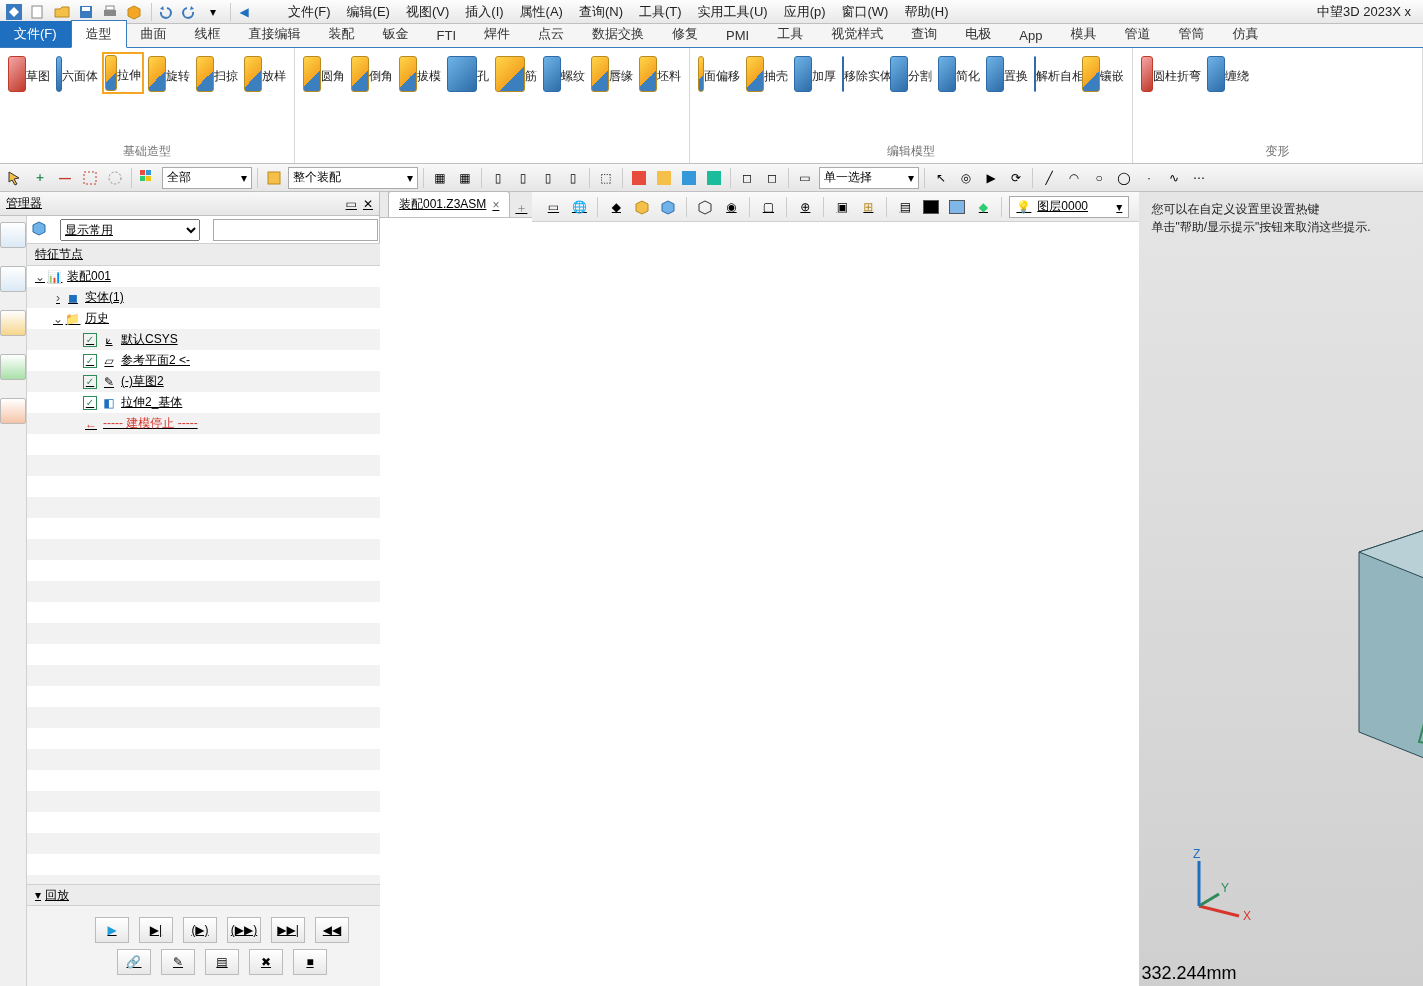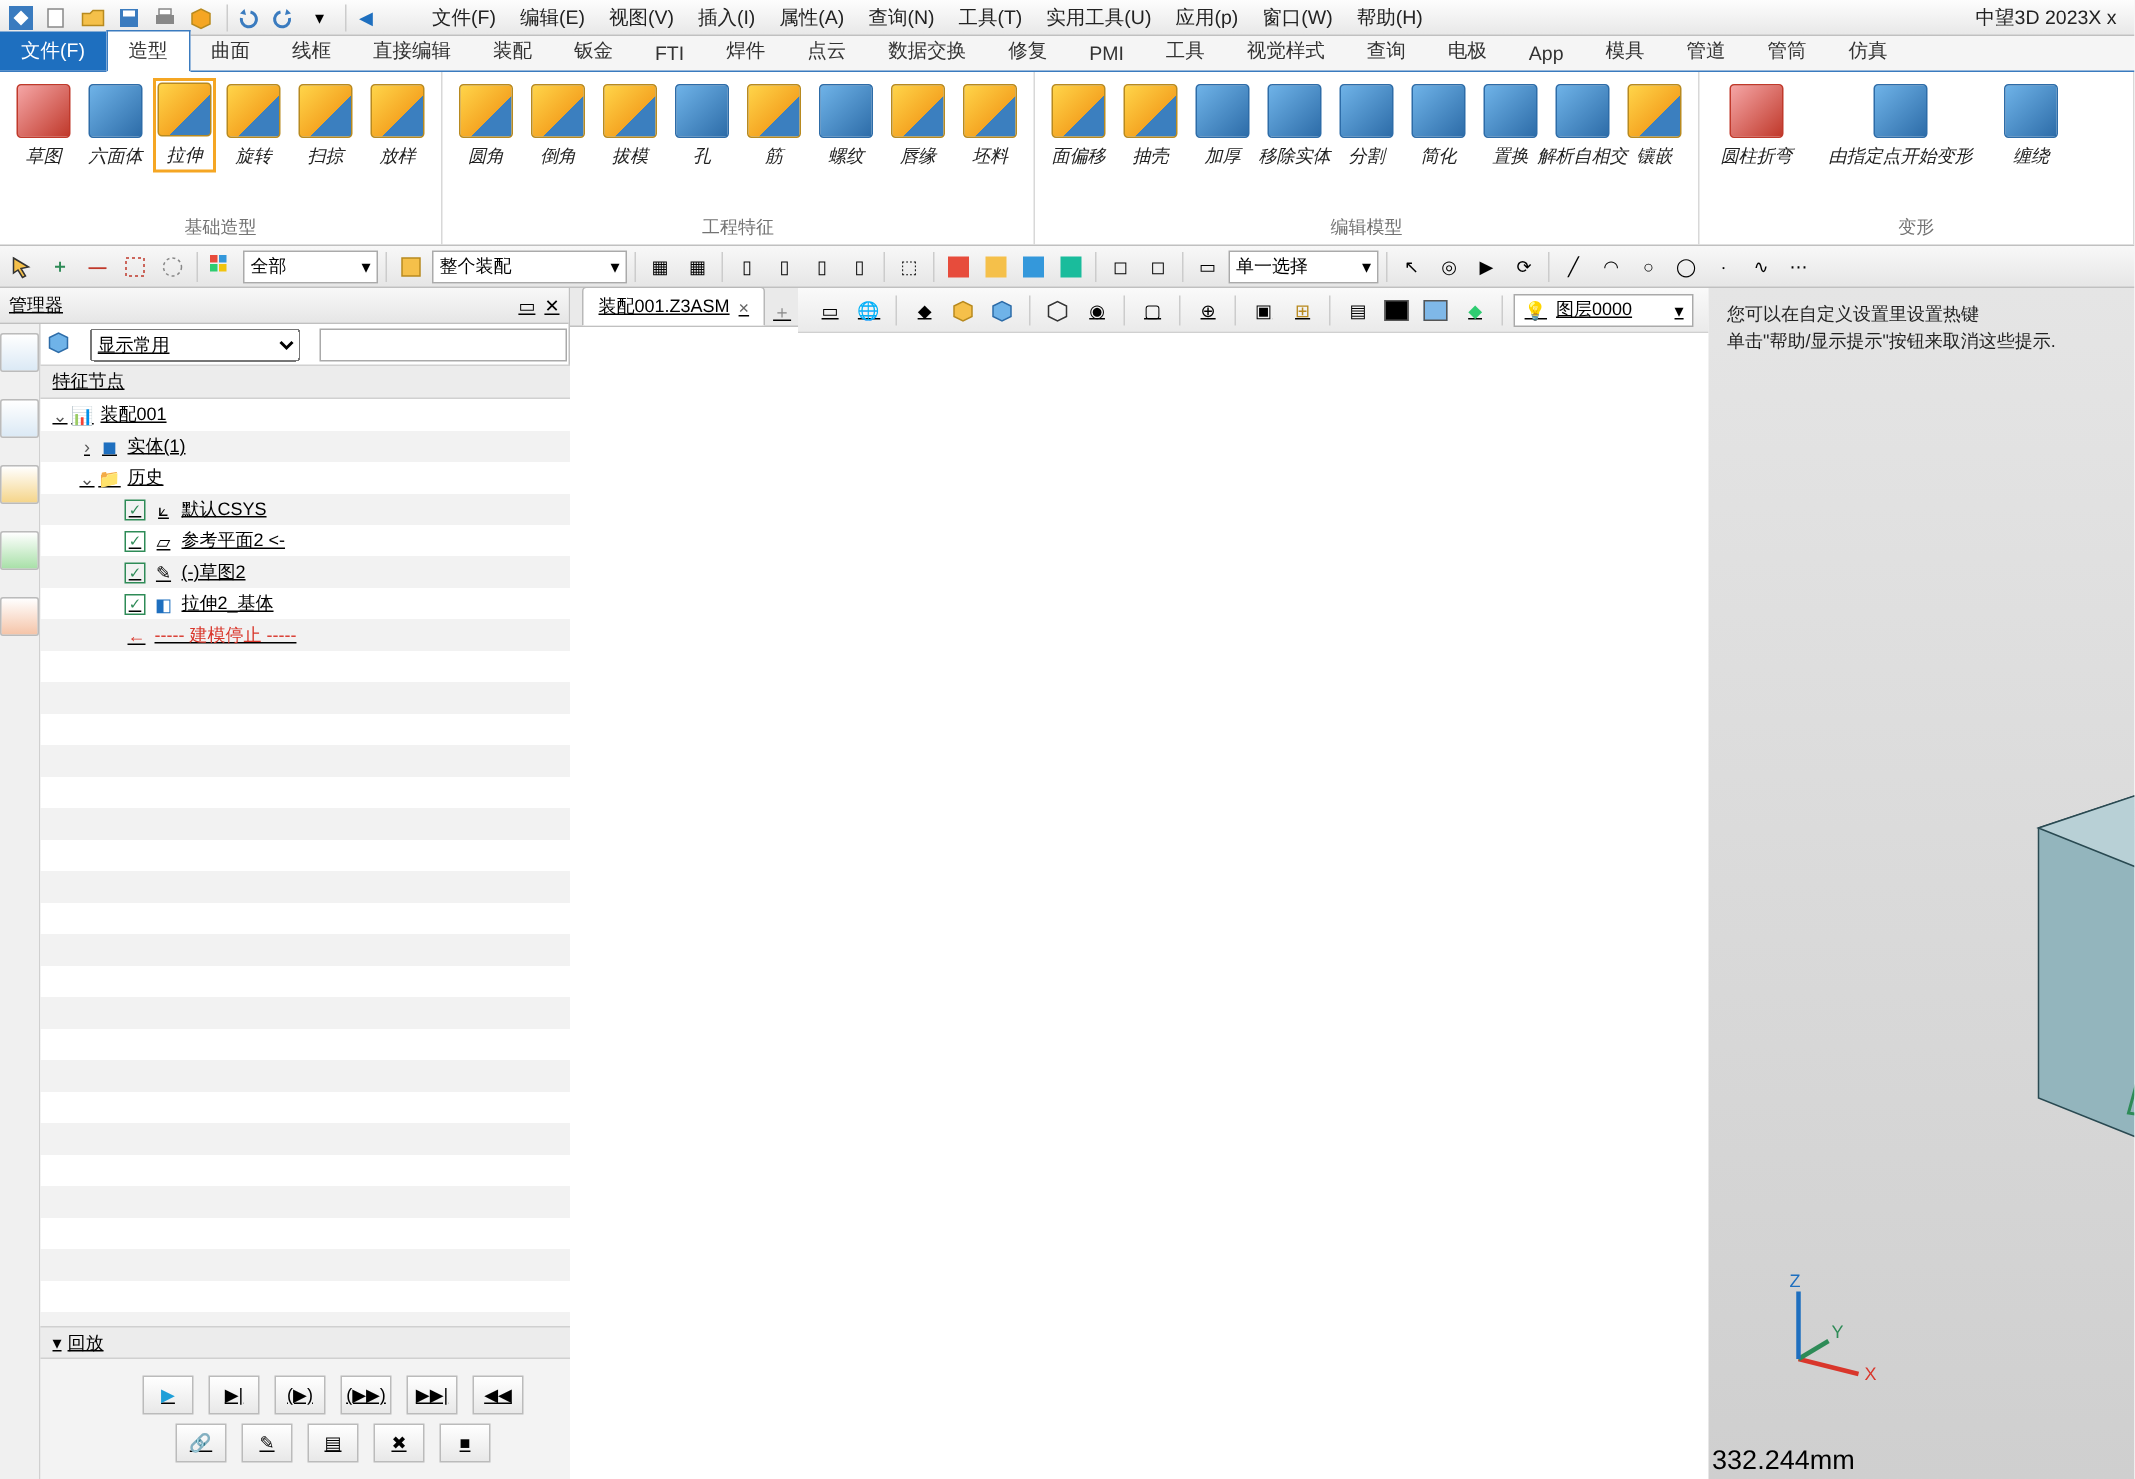--- a/index.html
+++ b/index.html
@@ -17,21 +17,21 @@
 .ribbon-tabs { height: 24px; background: #f5f5f5; display: flex; align-items: flex-end; border-bottom: 1px solid #3a7bbf; }
 .ribbon-tabs .tab { padding: 4px 14px; font-size: 13px; color: #333; cursor: pointer; }
 .ribbon-tabs .tab.file { background: #1e6fbf; color: #fff; }
 .ribbon-tabs .tab.active { background: #fff; border: 1px solid #3a7bbf; border-bottom: 1px solid #fff; margin-bottom: -1px; }
 
 
 .ribbon { height: 116px; background: #fff; border-bottom: 1px solid #c0c0c0; display: flex; }
 .ribbon-group { border-right: 1px solid #d8d8d8; display: flex; flex-direction: column; padding: 2px 8px 0 8px; }
 .ribbon-group .items { display: flex; gap: 6px; flex: 1; align-items: flex-start; padding-top: 6px; }
 .ribbon-group .label { text-align: center; font-size: 12px; color: #737373; padding: 3px 0; }
-.ritem { display: flex; flex-direction: column; align-items: center; width: 42px; cursor: pointer; font-style: italic; }
+.ritem { display: flex; flex-direction: row; align-items: center; width: 42px; cursor: pointer; }
 .ritem .ricon { width: 36px; height: 36px; background: linear-gradient(135deg,#ffd54a,#f5a623 60%,#3b7fbf 60%); border-radius: 3px; border: 1px solid #b88a1f; }
 .ritem .ricon.blue { background: linear-gradient(135deg,#6fb3e8,#2d6ca8); border-color:#2d6ca8; }
 .ritem .ricon.red { background: linear-gradient(135deg,#f5a6a6,#c0392b); border-color:#c0392b;}
 .ritem .rtxt { font-size: 12px; color: #222; margin-top: 4px; white-space: nowrap; text-align: center; }
 .ritem.highlighted { border: 2px solid #f5a623; padding: 1px; margin: -4px -2px 0 -2px; }
 
 
 .toolbar2 { height: 28px; background: linear-gradient(#f8f8f8,#e6e6e6); border-bottom: 1px solid #c0c0c0; display: flex; align-items: center; padding: 0 4px; gap: 3px; }
 .toolbar2 .tb { width: 22px; height: 22px; display:flex;align-items:center;justify-content:center; }
 .toolbar2 .sep { width: 1px; height: 20px; background: #ccc; margin: 0 2px; }
@@ -243,21 +243,20 @@
         </div>
       <div class="ritem">
           <div class="ricon"></div>
           <div class="rtxt">唇缘</div>
         </div>
       <div class="ritem">
           <div class="ricon"></div>
           <div class="rtxt">坯料</div>
         </div>
     </div>
-    <div class="label">工程特征</div>
   </div>
   <div class="ribbon-group">
     <div class="items">
       <div class="ritem">
           <div class="ricon"></div>
           <div class="rtxt">面偏移</div>
         </div>
       <div class="ritem">
           <div class="ricon"></div>
           <div class="rtxt">抽壳</div>
@@ -291,24 +290,20 @@
           <div class="rtxt">镶嵌</div>
         </div>
     </div>
     <div class="label">编辑模型</div>
   </div>
   <div class="ribbon-group" style="flex:1">
     <div class="items">
       <div class="ritem" style="width:60px">
           <div class="ricon red"></div>
           <div class="rtxt">圆柱折弯</div>
-        </div>
-      <div class="ritem" style="width:120px">
-          <div class="ricon blue"></div>
-          <div class="rtxt">由指定点开始变形</div>
         </div>
       <div class="ritem">
           <div class="ricon blue"></div>
           <div class="rtxt">缠绕</div>
         </div>
     </div>
     <div class="label">变形</div>
   </div>
 </div>
 

